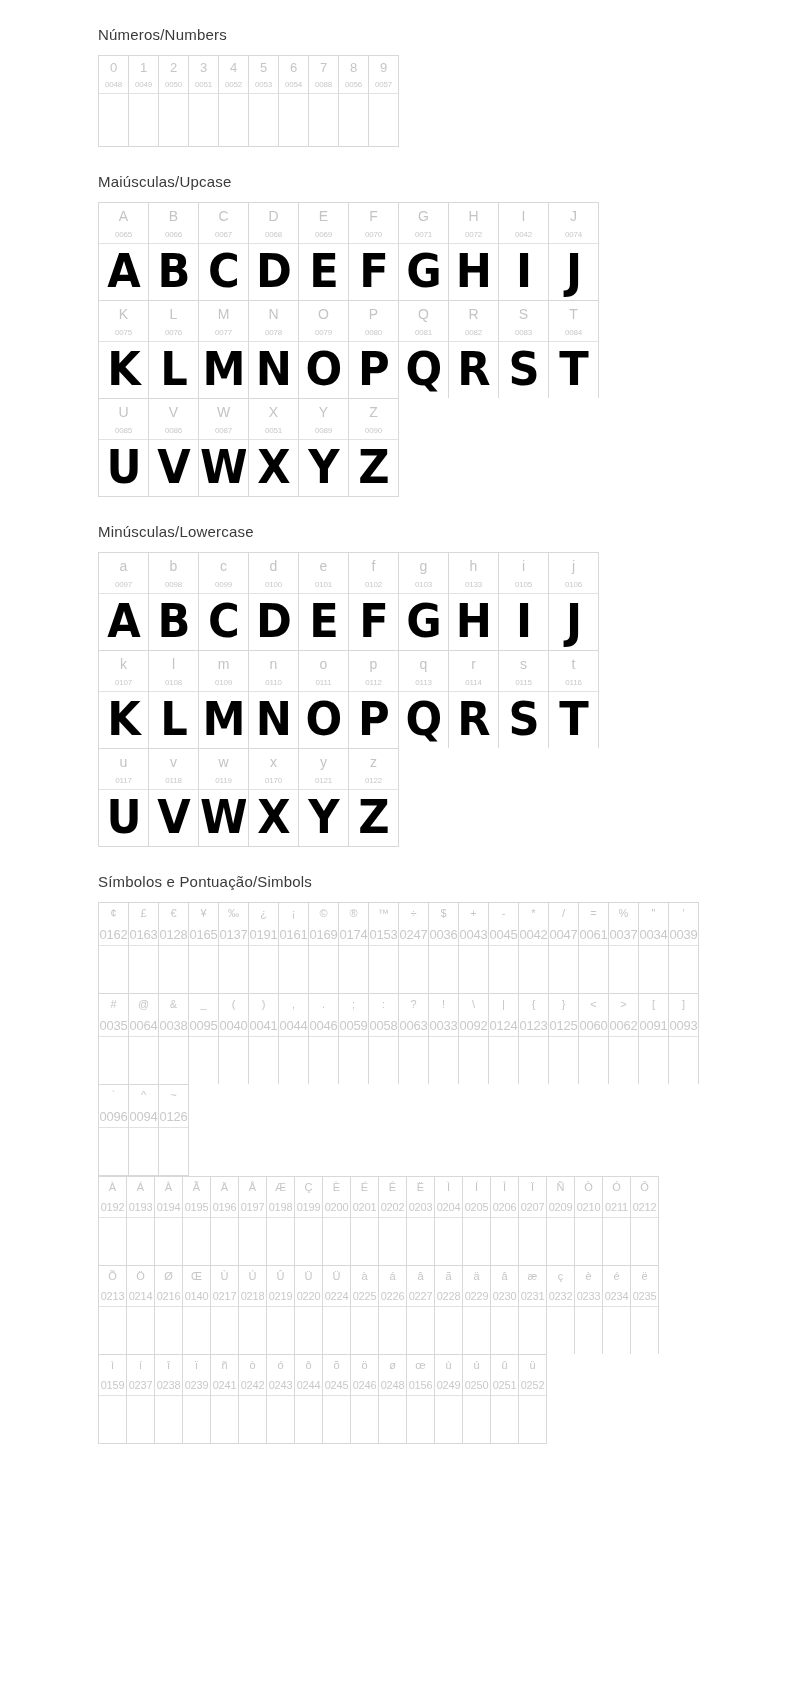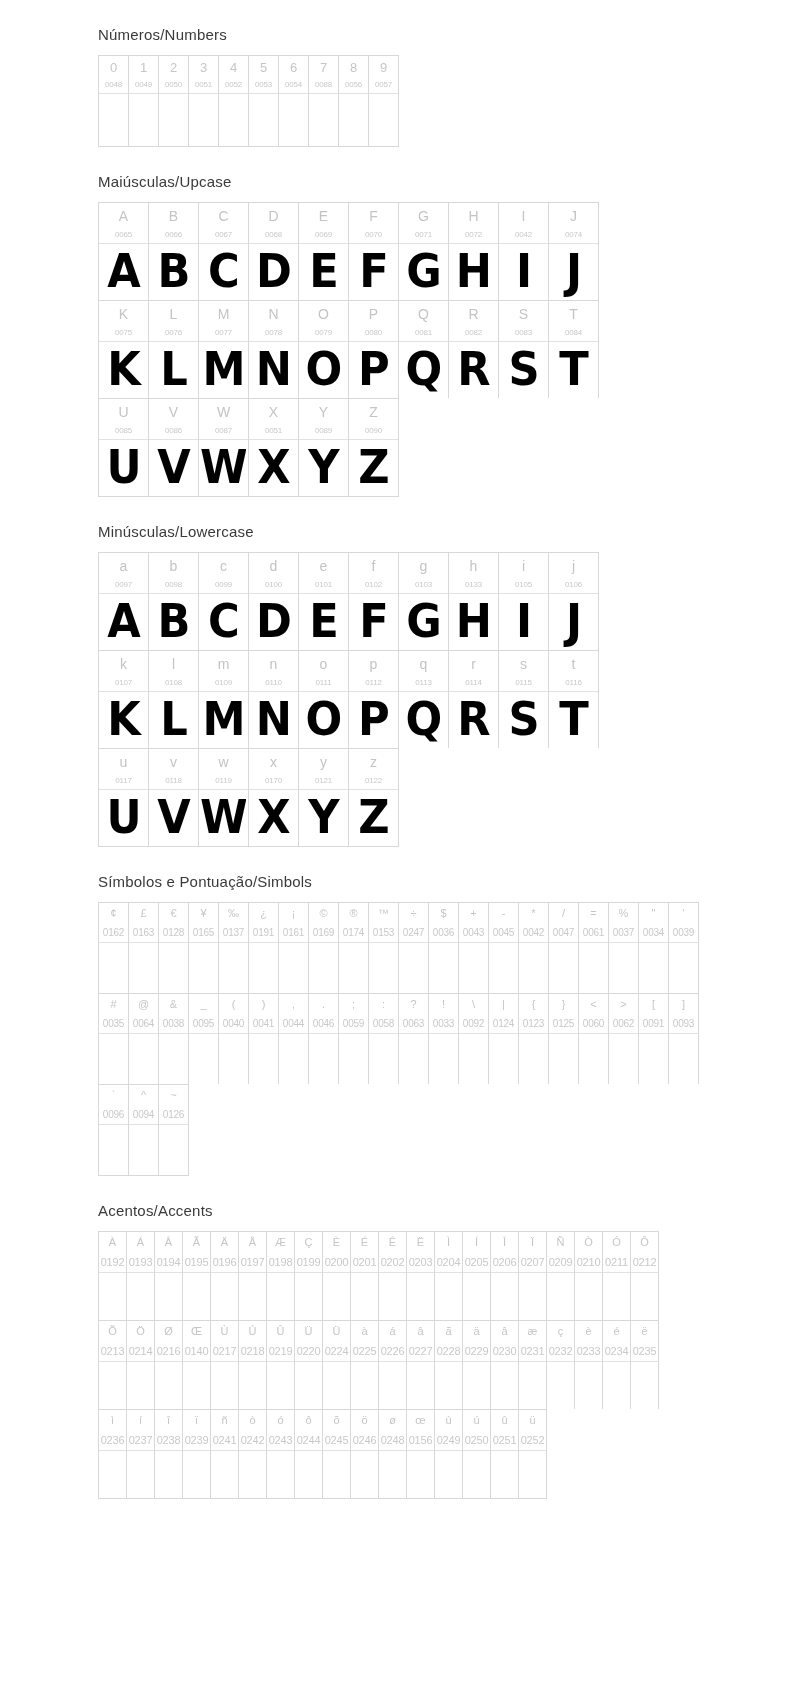--- a/index.html
+++ b/index.html
@@ -90,21 +90,21 @@
     font-size: 47px;
     line-height: 1;
     padding-bottom: 4px;
     letter-spacing: -1px;
     transform: scaleX(0.92);
   }
 
   
   .symbols .cell { width: 30px; height: 90px; }
   .symbols .cell .ch-head { font-size: 11px; }
-  .symbols .cell .code { font-size: 10px; }
+  .symbols .cell .code { font-size: 13px; }
 
   
   .accents .cell { width: 28px; height: 88px; }
   .accents .cell .ch-head { font-size: 11px; }
   .accents .cell .code { font-size: 11px; }
 </style>
 </head>
 <body>
 
 <div class="page">
@@ -668,21 +668,20 @@
             </div>
             <div class="cell">
               <div class="ch-head">~</div>
               <div class="code">0126</div>
               <div class="glyph"></div>
             </div>
           </div>
         </div>
       </div>
       <div class="section">
-        <div class="section-title">Acentos/Accents</div>
         <div class="grid-wrap accents">
           <div class="row">
             <div class="cell">
               <div class="ch-head">À</div>
               <div class="code">0192</div>
               <div class="glyph"></div>
             </div>
             <div class="cell">
               <div class="ch-head">Á</div>
               <div class="code">0193</div>
@@ -877,21 +876,21 @@
             </div>
             <div class="cell">
               <div class="ch-head">ë</div>
               <div class="code">0235</div>
               <div class="glyph"></div>
             </div>
           </div>
           <div class="row">
             <div class="cell">
               <div class="ch-head">ì</div>
-              <div class="code">0236</div>
+              <div class="code">0159</div>
               <div class="glyph"></div>
             </div>
             <div class="cell">
               <div class="ch-head">í</div>
               <div class="code">0237</div>
               <div class="glyph"></div>
             </div>
             <div class="cell">
               <div class="ch-head">î</div>
               <div class="code">0238</div>

